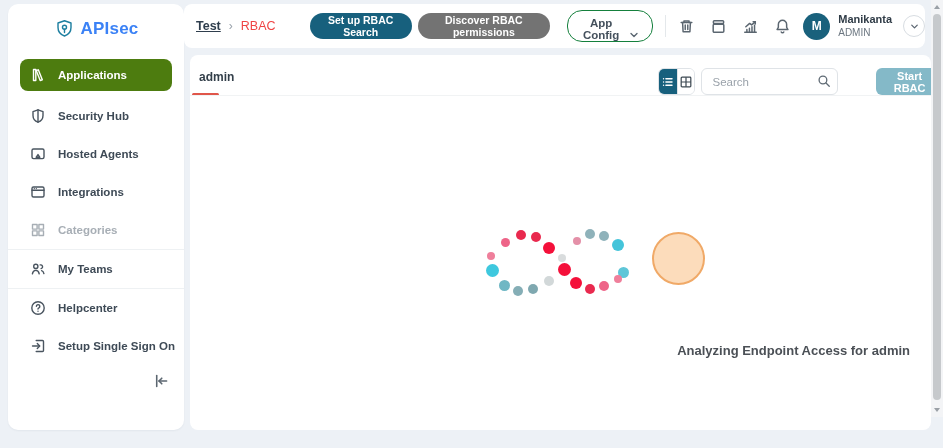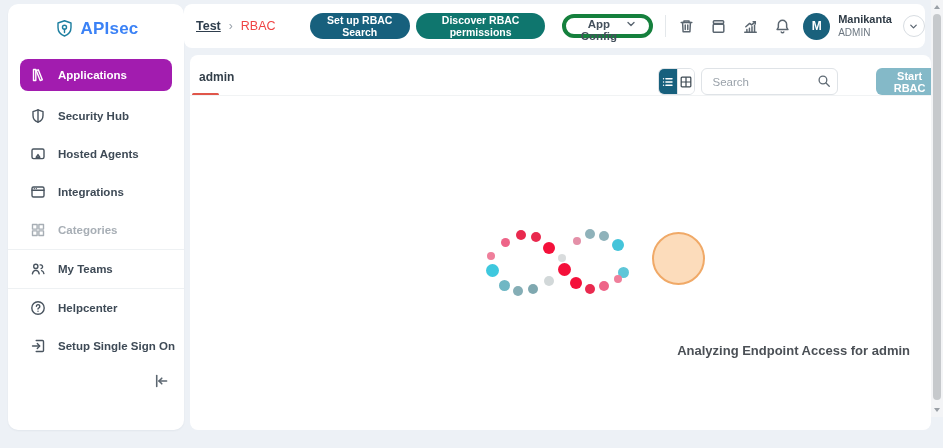--- a/index.html
+++ b/index.html
@@ -18,21 +18,21 @@
   }
   .logo { height:50px; display:flex; align-items:center; justify-content:center; gap:6px; }
   .logo-text { font-size:17px; font-weight:700; color:#3b82f6; letter-spacing:.2px; }
   .nav { padding:5px 12px 0; }
   .nav-item {
     display:flex; align-items:center; gap:12px; height:38px; padding:0 4px 0 10px;
     color:#3e4a56; font-size:11.5px; font-weight:700; border-radius:8px;
     white-space:nowrap; cursor:pointer;
   }
   .nav-item .ic { width:16px; height:16px; color:#4a5560; flex:0 0 auto; }
-  .nav-item.active { background:#a21caf; color:#fff; height:32px; margin-bottom:6px;text-align:center; }
+  .nav-item.active { background:#4d7c0f; color:#fff; height:32px; margin-bottom:6px;text-align:center; }
   .nav-item.active .ic { color:#fff; }
   .nav-item.disabled { color:#a7aeb5; cursor:default; }
   .nav-item.disabled .ic { color:#a7aeb5; }
   .nav-divider { height:1px; background:#eef1f3; margin:0 -12px; }
   .collapse-row { display:flex; justify-content:flex-end; padding:7px 14px 0; color:#5b6670; }
   .collapse-btn { width:18px; height:18px; cursor:pointer; color:#5b6670; }
 
   
   .main-top {
     position:absolute; left:184px; top:4px; width:741px; height:44px;
@@ -40,25 +40,25 @@
   }
   .breadcrumb { margin-left:12px; display:flex; align-items:center; gap:8px; font-size:12.5px; }
   .crumb-link { color:#2f3e4d; font-weight:600; text-decoration:underline; cursor:pointer; }
   .crumb-sep { color:#9aa2ab; font-size:12px; }
   .crumb-current { color:#ef4444; font-weight:500; }
   .btn-pill {
     height:26px; padding:0 12px; border:none; border-radius:14px;
     color:#fff; font-family:inherit; font-size:10.5px; font-weight:700; cursor:pointer;
   }
   .btn-dark { background:#17607d; margin-left:34px; }
-  .btn-light { background:#0f766e; margin-left:6px; }
+  .btn-light { background:#737373; margin-left:6px; }
   .btn-appconfig {
-    margin-left:17px; height:24px; padding:0 12px; border-radius:15px; background:#fff;
-    border:4px solid #15803d; color:#44505c; font-family:inherit; font-size:11.5px;
-    font-weight:600; display:flex; align-items:flex-start; gap:6px; cursor:pointer;
+    margin-left:17px; height:32px; padding:0 12px; border-radius:15px; background:#fff;
+    border:1px solid #15803d; color:#44505c; font-family:inherit; font-size:11.5px;
+    font-weight:600; display:flex; align-items:flex-end; gap:6px; cursor:pointer;
   }
   .btn-appconfig .ic { width:12px; height:12px; color:#5a6570; }
   .topbar-divider { width:1px; height:22px; background:#e4e8eb; margin-left:12px; }
   .action-icons { display:flex; align-items:center; gap:15px; margin-left:12px; color:#5b6670; }
   .action-icons .ic { width:17px; height:17px; cursor:pointer; }
   .user { margin-left:12px; display:flex; align-items:center; gap:8px; }
   .avatar {
     width:27px; height:27px; border-radius:50%; background:#19617c; color:#fff;
     font-size:12px; font-weight:700; display:flex; align-items:center; justify-content:center;
     cursor:pointer;

